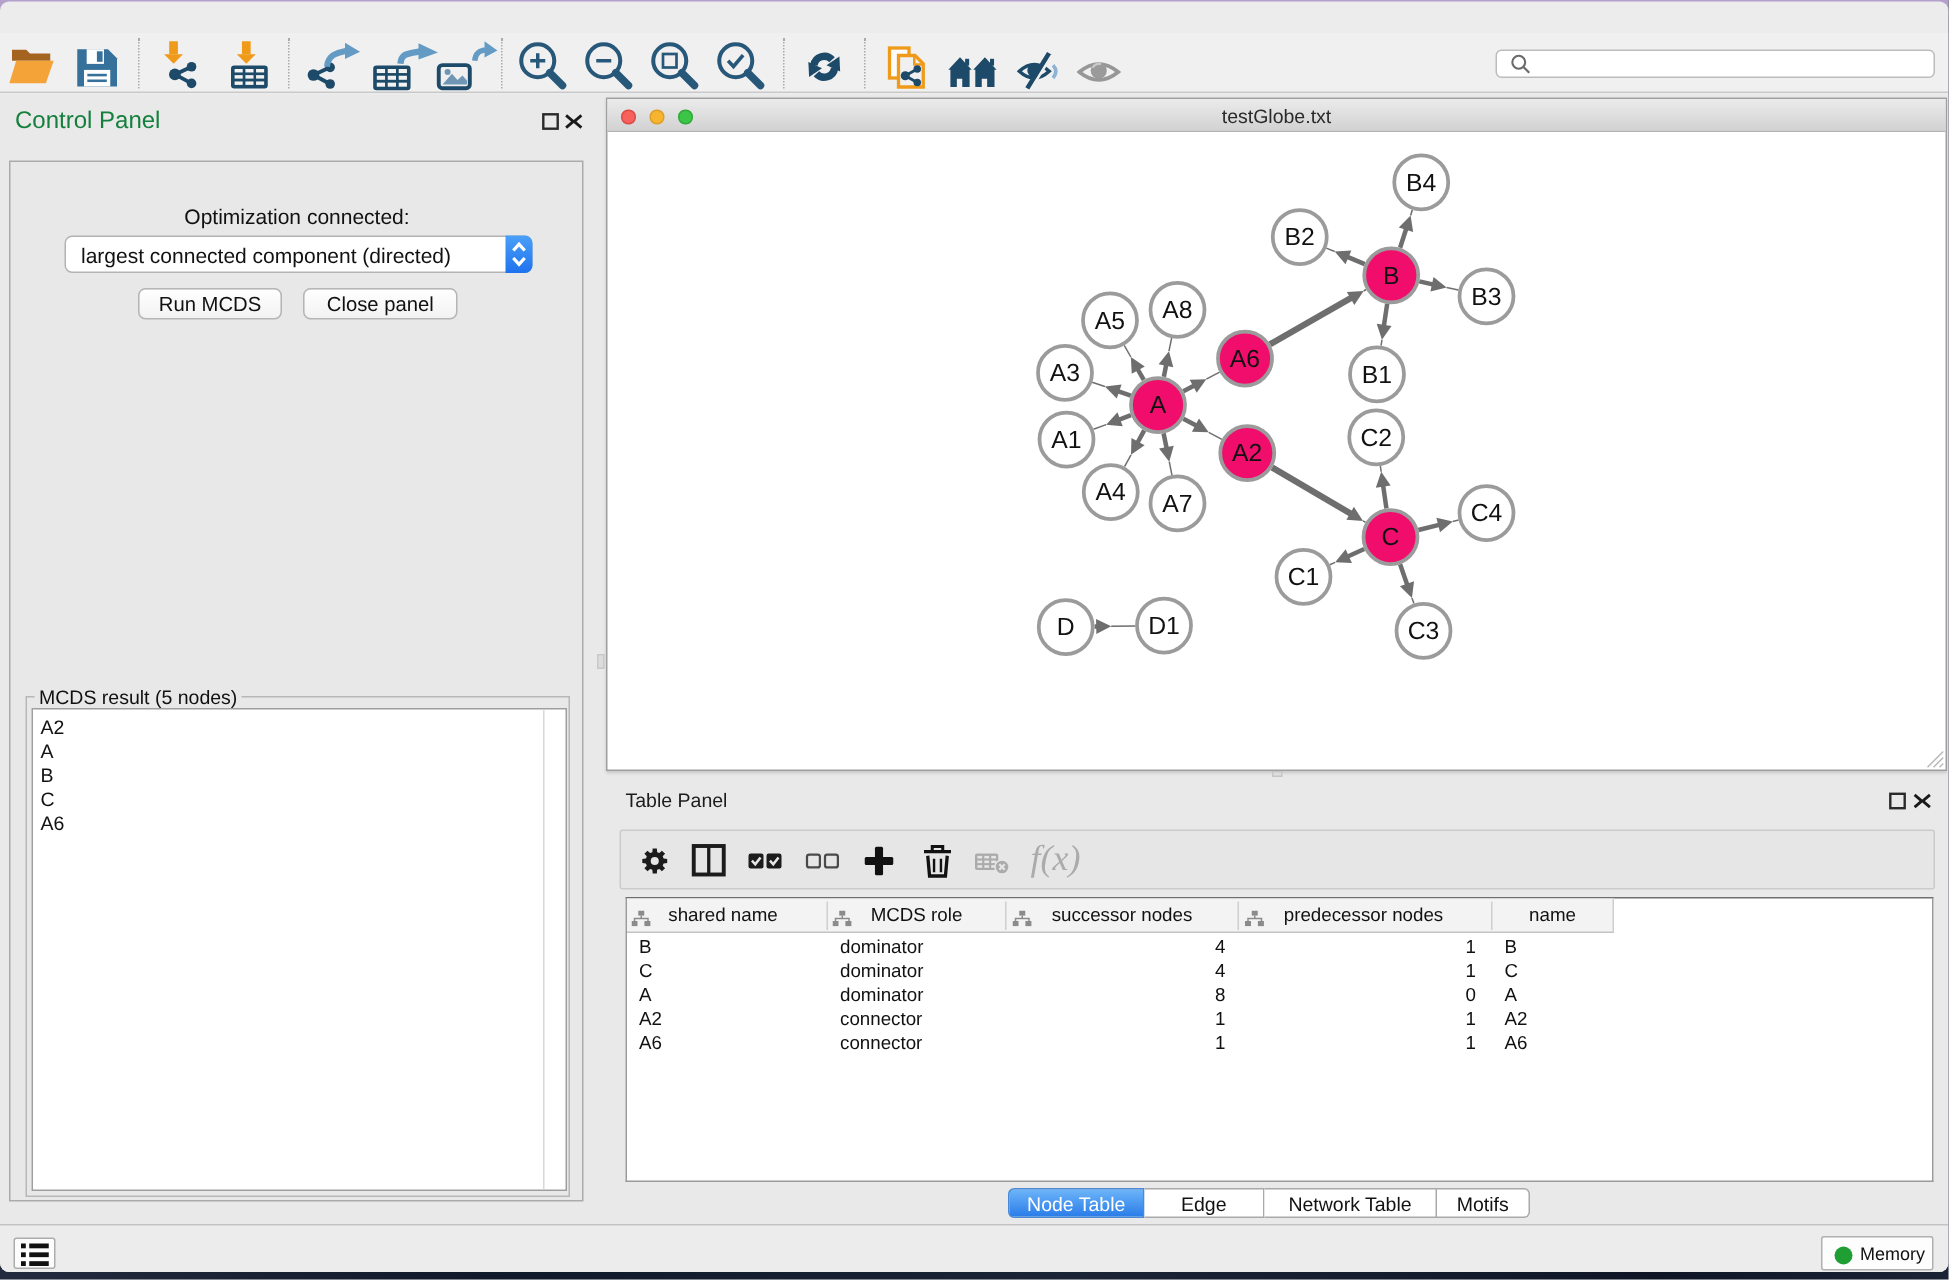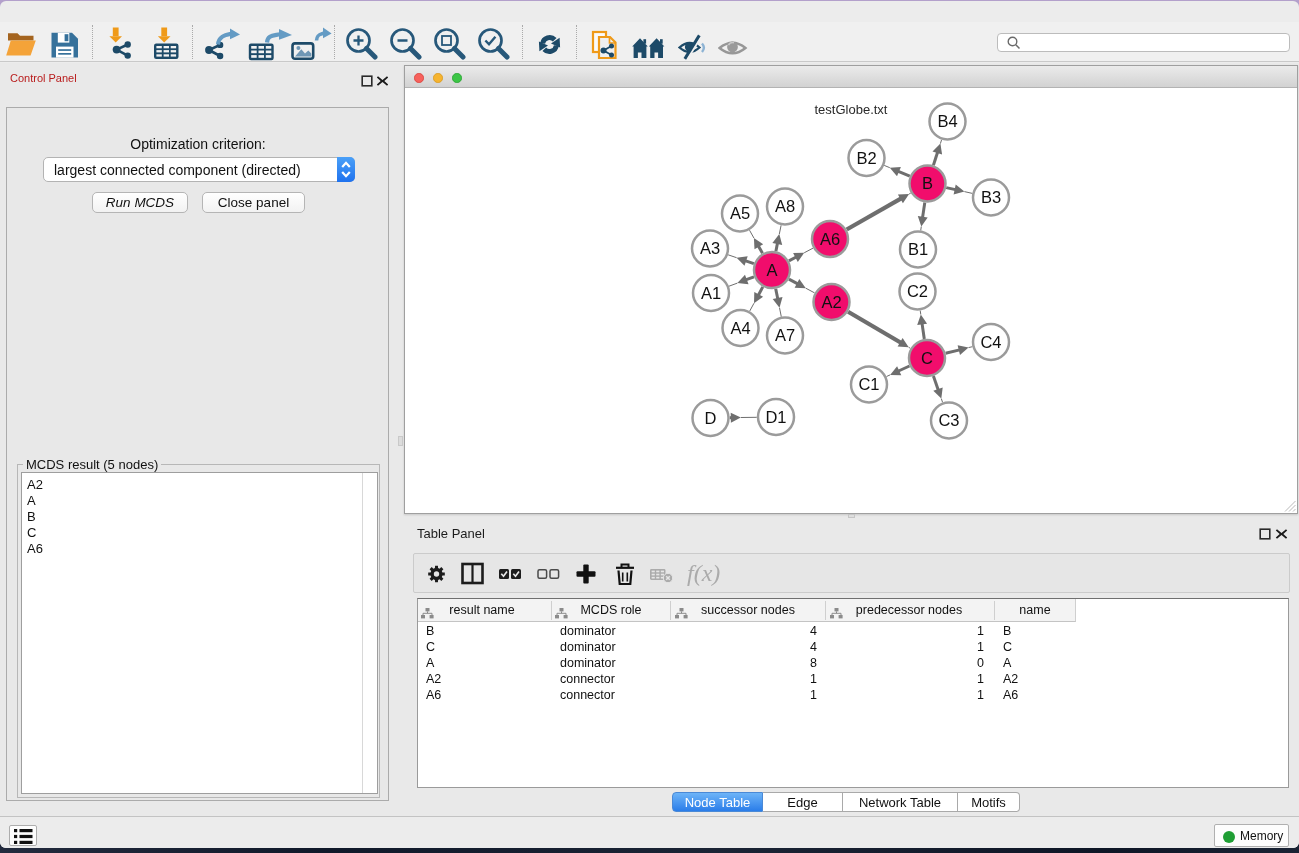--- a/index.html
+++ b/index.html
@@ -10,41 +10,41 @@
 #app { position:absolute; left:0; top:1px; width:1299px; height:847px; background:#ececec; border-radius:6px; overflow:hidden; z-index:1; }
 .abs { position:absolute; }
 #titlebar { position:absolute; left:0; top:0; width:1299px; height:20px; background:linear-gradient(#f1f1f1,#d4d4d4); border-bottom:1px solid #a8a8a8; }
 .tl { position:absolute; top:5.5px; width:11.5px; height:11.5px; border-radius:50%; }
 #titlebar .t { position:absolute; width:100%; text-align:center; top:3px; font-size:13.5px; color:#3e3e3e; }
 #toolbar { position:absolute; left:0; top:21px; width:1299px; height:40px; background:#f0f0f0; border-bottom:1px solid #c9c9c9; }
 .tsep { position:absolute; top:3px; height:34px; width:0; border-left:1px dotted #aaaaaa; }
 #searchbox { position:absolute; left:997px; top:11px; width:293px; height:19px; background:#fff; border:1px solid #bcbcbc; border-radius:4px; }
 #main { position:absolute; left:0; top:62px; width:1299px; height:753px; background:#e9e9e9; }
 
-#cp-title { position:absolute; left:10px; top:9px; font-size:11px; color:#b91c1c; }
+#cp-title { position:absolute; left:10px; top:9px; font-size:16px; color:#15803d; }
 .tabs { position:absolute; display:flex; z-index:5; }
 .tab { height:20px; font-size:13px; color:#111; background:#fff; border:1px solid #a9a9a9; border-left:none; text-align:center; line-height:19px; padding:0 11px; }
 .tab.first { border-left:1px solid #a9a9a9; border-radius:4px 0 0 4px; }
 .tab.last { border-radius:0 4px 4px 0; }
 .tab.sel { background:linear-gradient(#6db4f8,#2a7de9); color:#fff; border-color:#4a89d6; }
 #cp-box { position:absolute; left:6px; top:44px; width:383px; height:694px; border:1px solid #ababab; background:#e8e8e8; }
 #opt-label { position:absolute; left:0; top:73px; width:396px; text-align:center; font-size:14px; color:#111; }
 #cp-select { position:absolute; left:43px; top:94px; width:312px; height:25px; background:#fff; border:1px solid #b3b3b3; border-radius:5px; }
 #cp-select .txt { position:absolute; left:10px; top:3.5px; font-size:14px; color:#111; }
 #cp-select .step { position:absolute; right:-1px; top:-1px; width:18px; height:25px; background:linear-gradient(#4aa0f8,#1f72ee); border-radius:0 5px 5px 0; }
 .btn { position:absolute; height:21px; background:linear-gradient(#ffffff,#f2f2f2); border:1px solid #b5b5b5; border-radius:5px; font-size:13.5px; color:#111; text-align:center; line-height:19px; }
 #fieldset { position:absolute; left:17px; top:401px; width:363px; height:334px; border:1px solid #b7b7b7; }
 #fieldset .legend { position:absolute; left:5px; top:-8px; background:#e8e8e8; padding:0 3px; font-size:13px; color:#111; }
 #mcds-list { position:absolute; left:3px; top:7px; width:357px; height:322px; background:#fff; border:1px solid #9e9e9e; }
 #mcds-list .sb { position:absolute; right:14px; top:0; bottom:0; border-left:1px solid #d8d8d8; }
 #mcds-list .it { position:absolute; left:5px; font-size:13px; color:#111; }
 
 #netwin { position:absolute; left:404px; top:2px; width:894px; height:449px; background:#fff; border:1px solid #9f9f9f; box-shadow:0 1px 2px rgba(0,0,0,0.15); }
 #net-titlebar { position:absolute; left:0; top:0; width:100%; height:22px; background:linear-gradient(#ebebeb,#d2d2d2); border-bottom:1px solid #b3b3b3; }
-#net-titlebar .t { position:absolute; width:100%; top:4px; text-align:center; font-size:13px; color:#2a2a2a;margin-top:32px; }
+#net-titlebar .t { position:absolute; width:100%; top:4px; text-align:center; font-size:13px; color:#2a2a2a; }
 #net-titlebar .tl { top:7px; width:9.5px; height:9.5px; }
 
 #tp-title { position:absolute; left:417px; top:463px; font-size:13px; color:#1c1c1c; }
 #tp-toolbar { position:absolute; left:413px; top:490px; width:877px; height:40px; background:#e6e6e6; border:1px solid #cbcbcb; border-radius:2px; }
 #tablebox { position:absolute; left:417px; top:535px; width:872px; height:190px; background:#fff; border:1px solid #9a9a9a; border-top-color:#6f6f6f; }
 #thead { position:absolute; left:0; top:0; width:658px; height:23px; background:#f3f3f3; border-right:1px solid #cfcfcf; border-bottom:1px solid #c4c4c4; }
 #thead .h { position:absolute; top:4px; font-size:12.5px; color:#111; text-align:center; }
 #thead .cs { position:absolute; top:2px; height:19px; border-left:1px solid #cfcfcf; }
 .trow { position:absolute; font-size:12.5px; color:#111; height:16px; line-height:16px; }
 .cell { position:absolute; }
@@ -199,29 +199,29 @@
   <div id="main">
 
     <div id="cp-title">Control Panel</div>
     <svg class="abs" style="left:361px;top:12px" width="12" height="12" viewBox="0 0 12 12">
           <rect x="1.2" y="1.2" width="9.6" height="9.6" fill="none" stroke="#2a2a2a" stroke-width="1.6"></rect>
         </svg>
         <svg class="abs" style="left:376px;top:12px" width="13" height="12" viewBox="0 0 13 12">
           <path d="M2,1.2 L6.5,5 L11,1.2 L12.2,2.6 L8.3,6 L12.2,9.4 L11,10.8 L6.5,7 L2,10.8 L0.8,9.4 L4.7,6 L0.8,2.6 z" fill="#1a1a1a"></path>
         </svg>
     <div id="cp-box"></div>
-    <div id="opt-label">Optimization criterion:</div>
+    <div id="opt-label">Optimization connected:</div>
     <div id="cp-select">
       <div class="txt">largest connected component (directed)</div>
       <div class="step"><svg width="18" height="25" viewBox="0 0 18 25">
               <path d="M5.2,10 l3.8,-4.2 3.8,4.2" fill="none" stroke="#fff" stroke-width="2.2"></path>
               <path d="M5.2,15 l3.8,4.2 3.8,-4.2" fill="none" stroke="#fff" stroke-width="2.2"></path>
             </svg></div>
     </div>
-    <div class="btn" style="left:92px;top:129px;width:96px;font-style:italic;">Run MCDS</div>
+    <div class="btn" style="left:92px;top:129px;width:96px;">Run MCDS</div>
     <div class="btn" style="left:202px;top:129px;width:103px;">Close panel</div>
     <div id="fieldset">
       <div class="legend">MCDS result (5 nodes)</div>
       <div id="mcds-list">
         <div class="sb"></div>
         <div class="it" style="top:4px;">A2</div>
         <div class="it" style="top:20px;">A</div>
         <div class="it" style="top:36px;">B</div>
         <div class="it" style="top:52px;">C</div>
         <div class="it" style="top:68px;">A6</div>
@@ -439,21 +439,21 @@
 <div class="abs" style="left:412px;top:6px"><svg width="13" height="11" viewBox="0 0 13 11">
                 <g fill="#8b8b8b">
                   <rect x="4.5" y="0" width="4" height="3.4"></rect>
                   <rect x="0" y="7" width="4" height="3.4"></rect>
                   <rect x="8.6" y="7" width="4" height="3.4"></rect>
                 </g>
                 <g stroke="#8b8b8b" stroke-width="1">
                   <path d="M6.5,3.4 V5.3 M2,7 V5.3 H11 V7" fill="none"></path>
                 </g>
               </svg></div>
-<div class="h" style="left:-16px;width:160px;">result name</div>
+<div class="h" style="left:-16px;width:160px;">shared name</div>
 <div class="h" style="left:113px;width:160px;">MCDS role</div>
 <div class="h" style="left:250px;width:160px;">successor nodes</div>
 <div class="h" style="left:411px;width:160px;">predecessor nodes</div>
 <div class="h" style="left:537px;width:160px;">name</div>
           </div>
       <div class="trow" style="left:0;top:24px;width:658px;">
             <div class="cell" style="left:8px">B</div>
             <div class="cell" style="left:142px">dominator</div>
             <div class="cell num" style="left:329px;width:70px">4</div>
             <div class="cell num" style="left:496px;width:70px">1</div>

